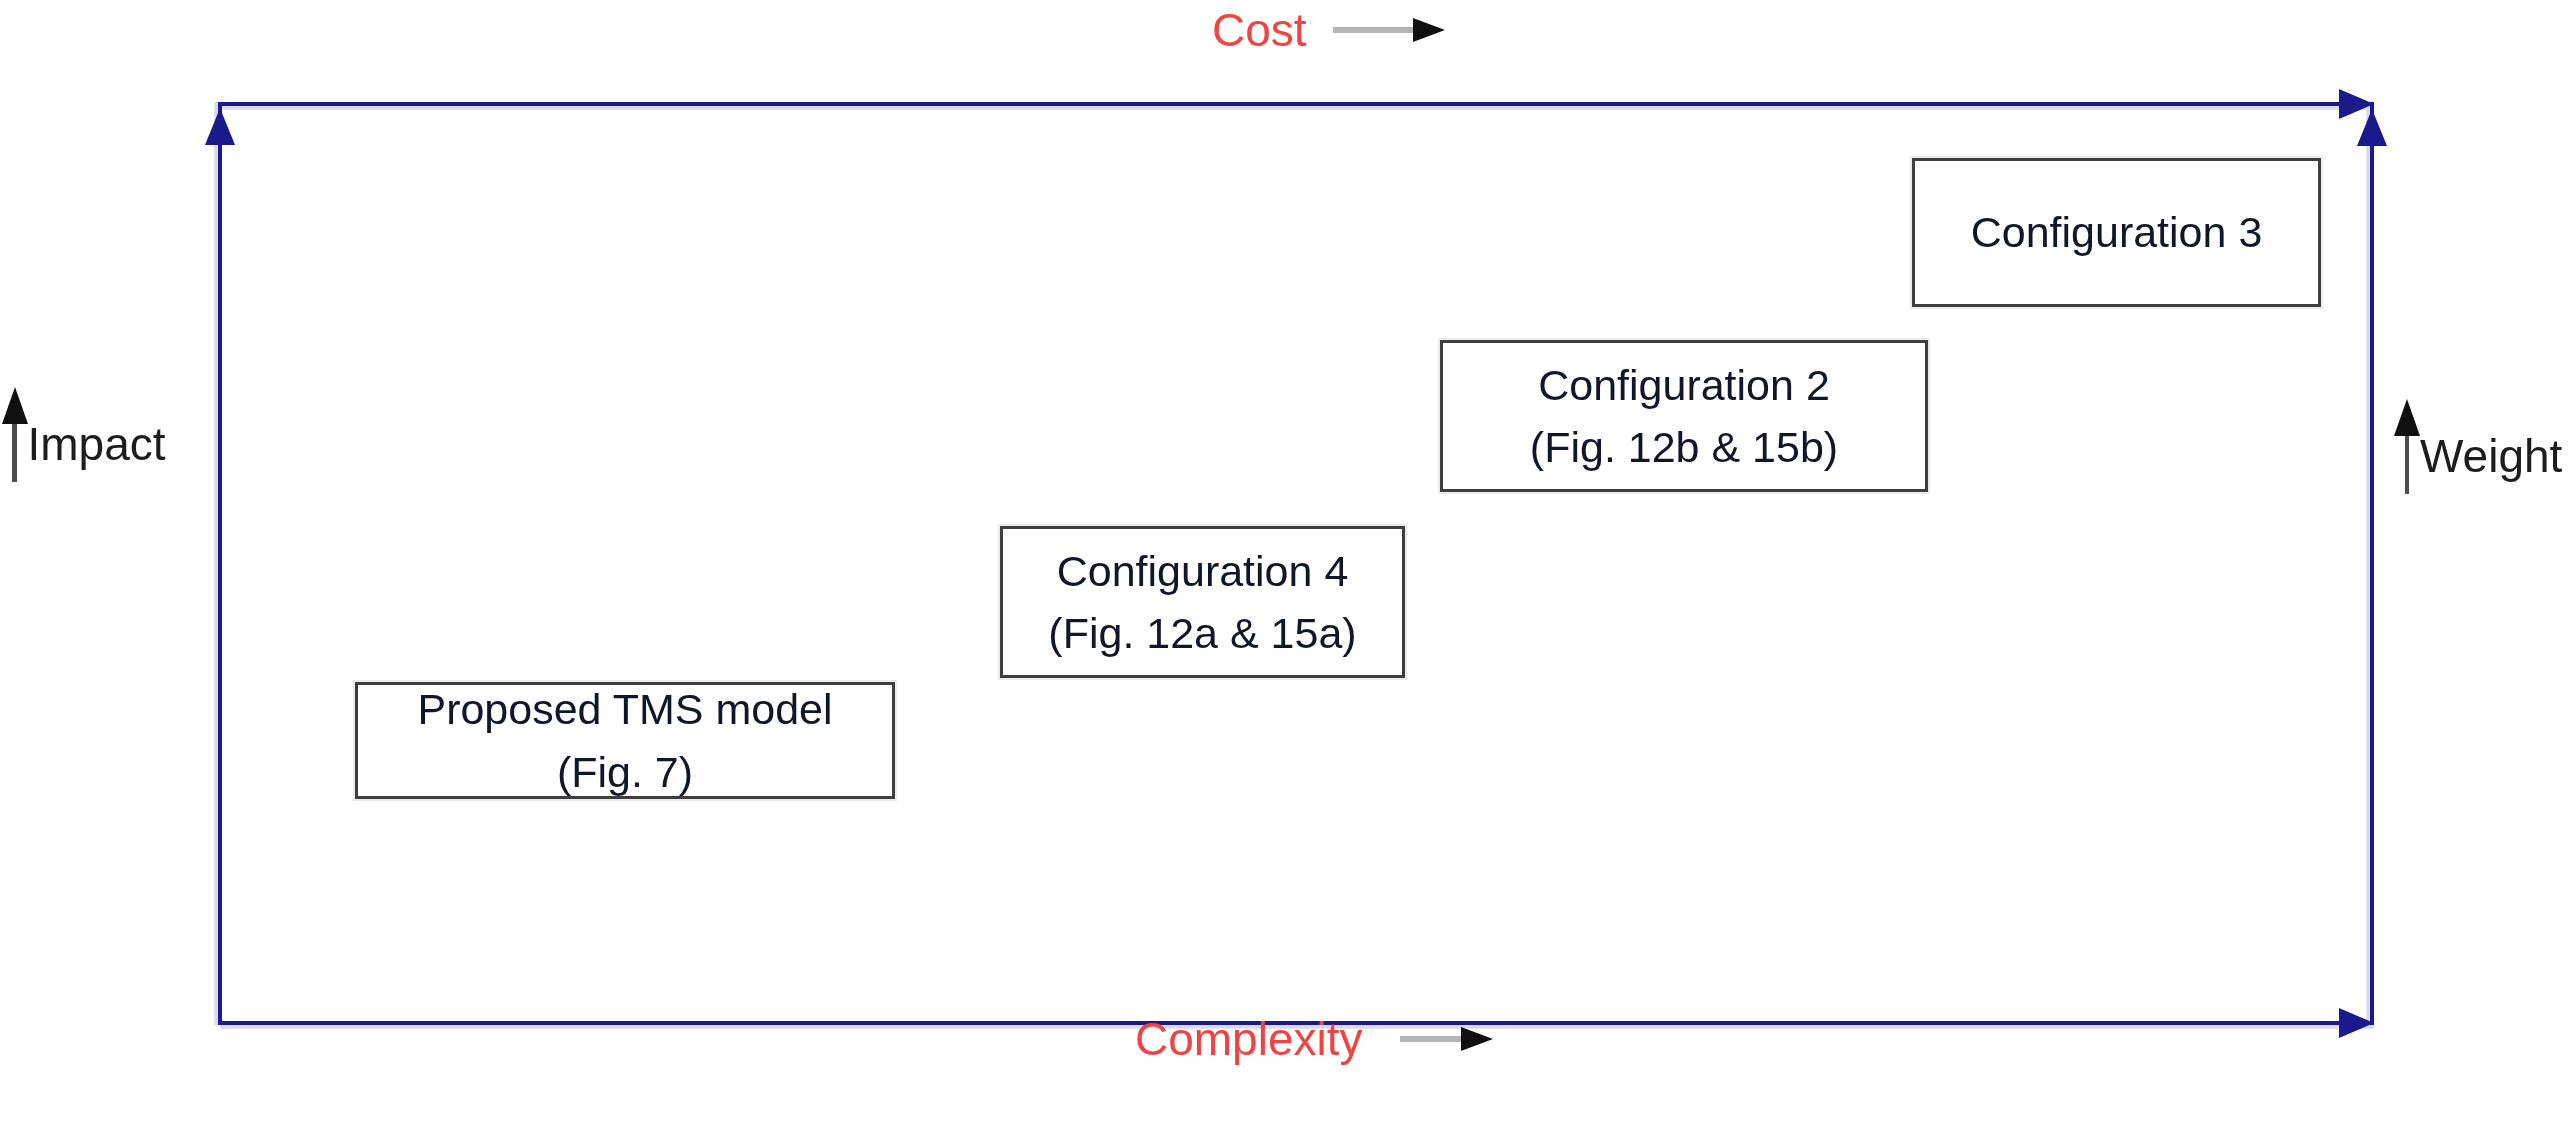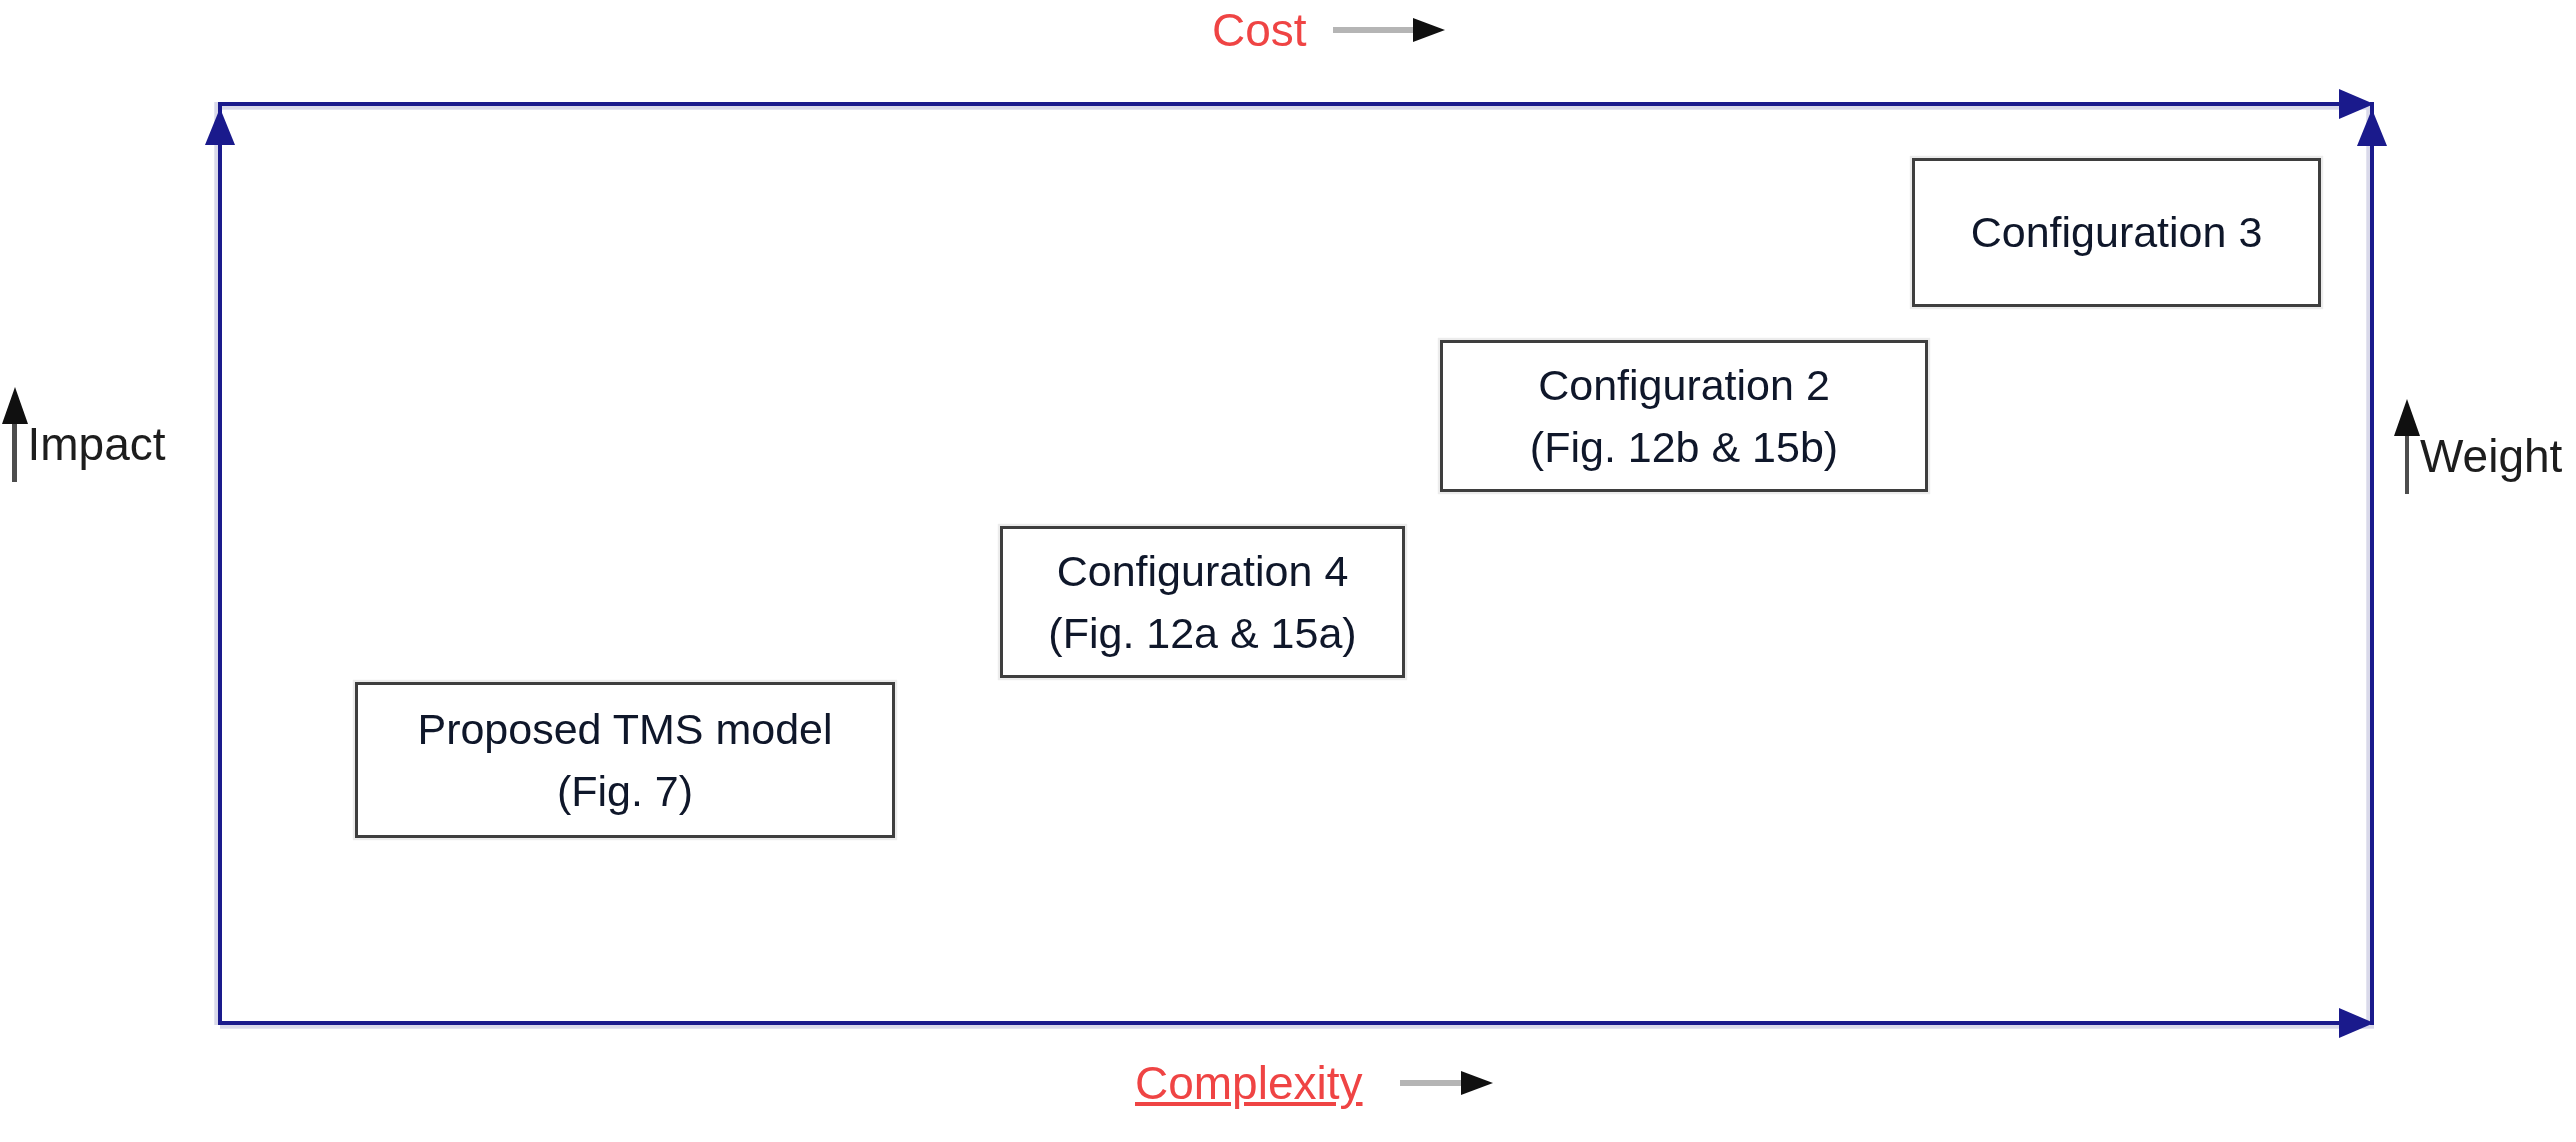--- a/index.html
+++ b/index.html
@@ -66,36 +66,36 @@
     display: flex;
     flex-direction: column;
     align-items: center;
     justify-content: center;
     text-align: center;
     font-size: 43px;
     line-height: 1.45;
     color: #0f172a;
     box-sizing: border-box;
   }
-  .node-tms { left: 355px;  top: 682px; width: 540px; height: 156px; }
+  .node-tms { left: 355px;  top: 682px; width: 540px; height: 117px; }
   .node-c1  { left: 1000px; top: 526px; width: 405px; height: 152px; }
   .node-c2  { left: 1440px; top: 340px; width: 488px; height: 152px; }
   .node-c3  { left: 1912px; top: 158px; width: 409px; height: 149px; }
 
   
   .axis-row {
     position: absolute;
     display: flex;
     align-items: center;
     font-size: 46px;
     color: #ef4444;
     white-space: nowrap;
   }
   .axis-row-cost       { left: 1212px; top: 3px;    gap: 26.6px; }
-  .axis-row-complexity { left: 1135px; top: 1056px; gap: 37px; text-decoration: underline; }
+  .axis-row-complexity { left: 1135px; top: 1012px; gap: 37px; }
   .h-arrow { display: flex; align-items: center; }
   .h-shaft {
     height: 5.9px;
     background: #b5b5b5;
   }
   .h-shaft-cost       { width: 80px; }
   .h-shaft-complexity { width: 61px; }
   .h-head {
     width: 0; height: 0;
     border-left: 32.5px solid #101010;

